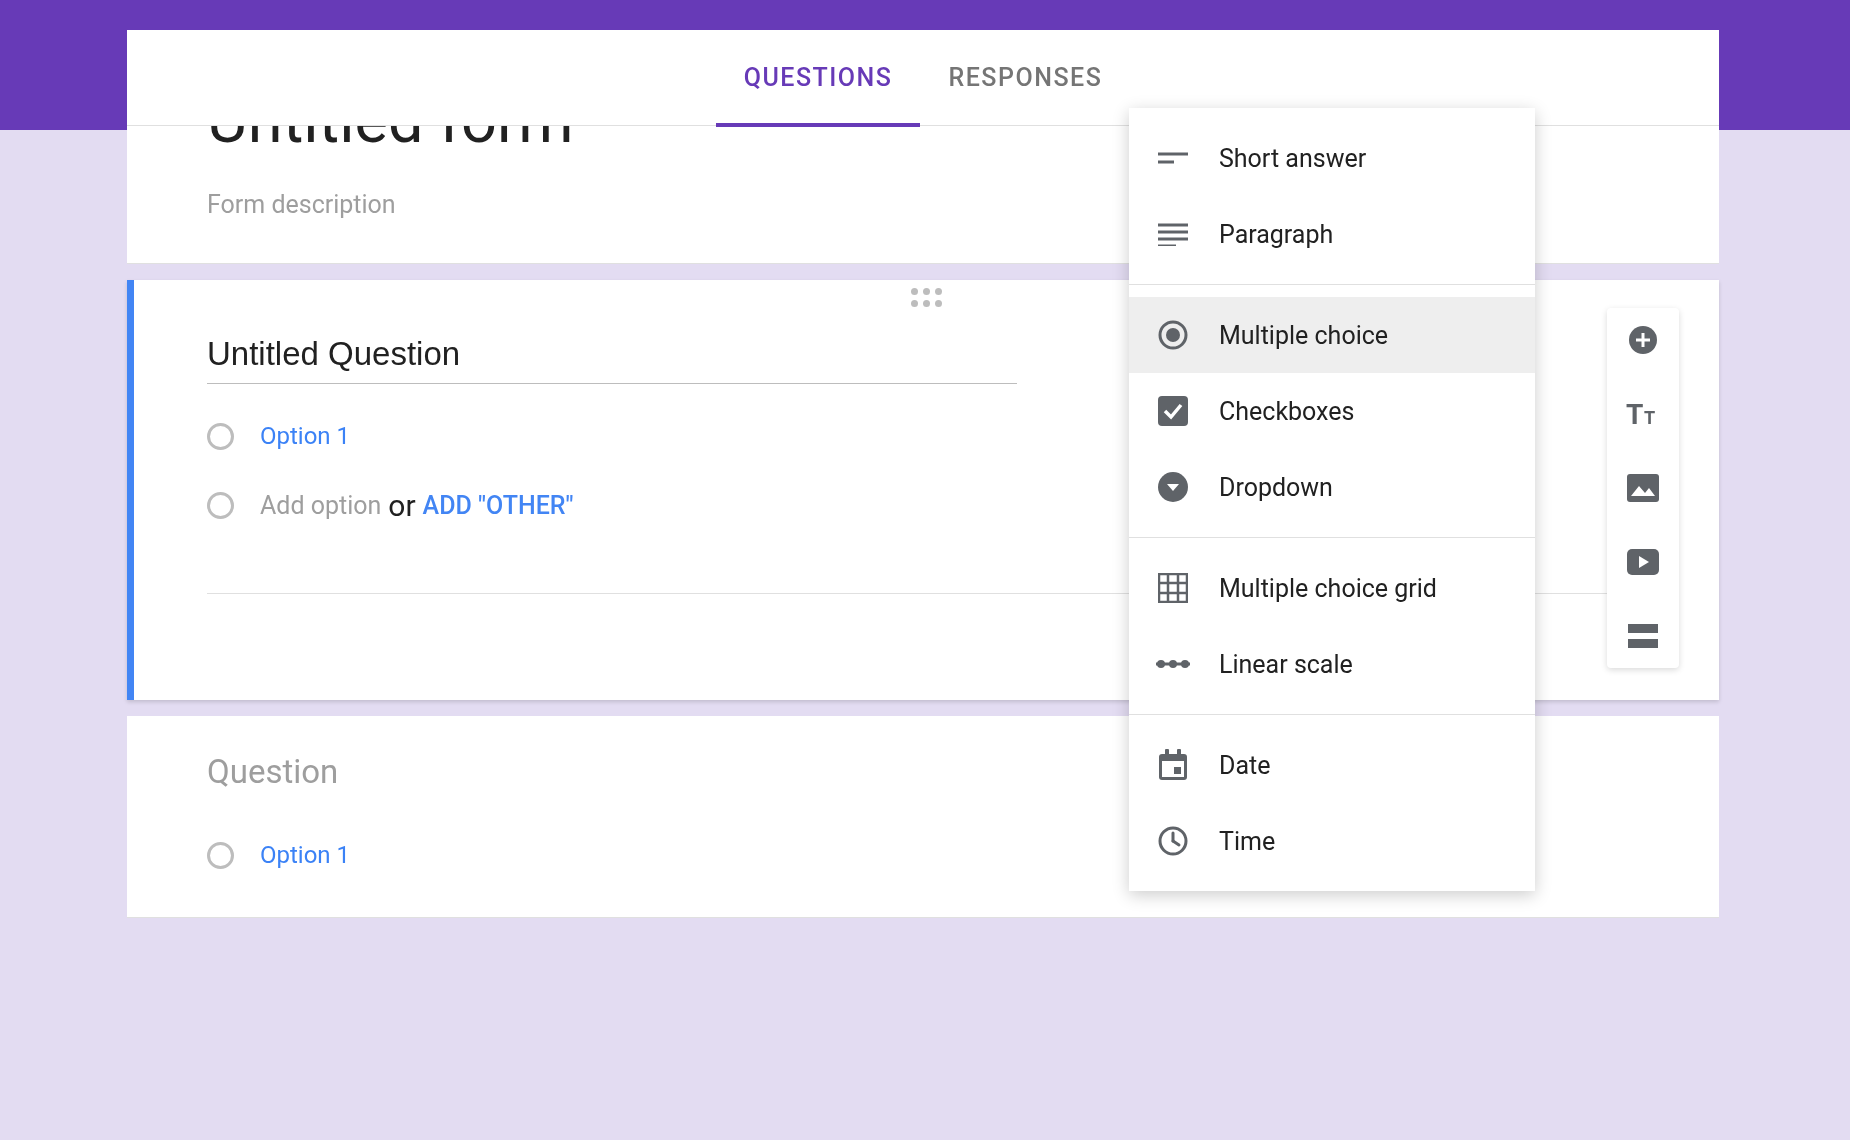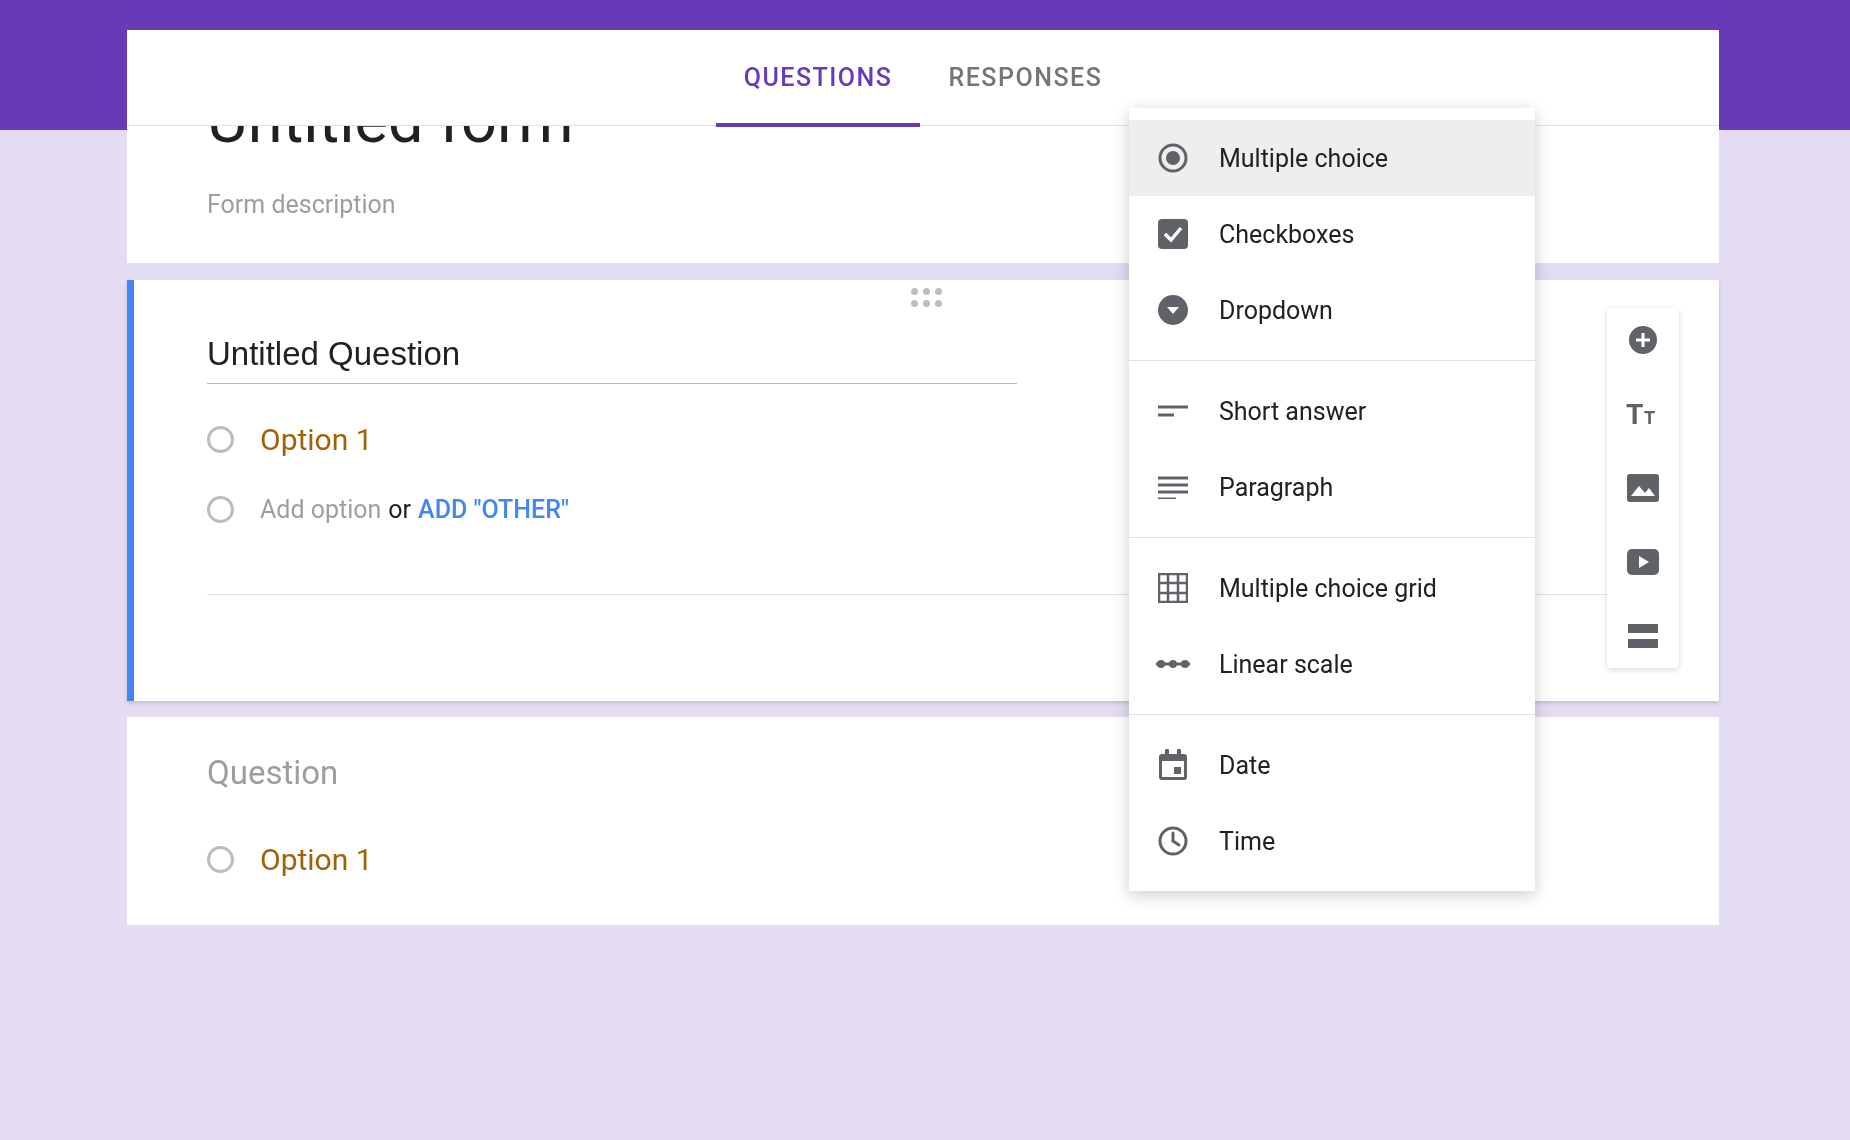--- a/index.html
+++ b/index.html
@@ -121,30 +121,30 @@
     }
     .radio-outline {
       width: 27px;
       height: 27px;
       border: 3px solid #bdbdbd;
       border-radius: 50%;
       flex-shrink: 0;
       margin-right: 26px;
     }
     .option-text {
-      font-size: 30px;
-      color: #a16207;
+      font-size: 24px;
+      color: #3b82f6;
     }
     .add-option-text {
       font-size: 25px;
       color: #9e9e9e;
       text-align: center;
     }
     .or-text {
-      font-size: 25px;
+      font-size: 30px;
       color: #212121;
       margin: 0 7px;
     }
     .add-other {
       font-size: 25px;
       color: #4285f4;
       font-weight: 500;
       cursor: pointer;
     }
     .question-footer {
@@ -286,68 +286,68 @@
     <div class="option-row" style="margin-top:0">
       <div class="radio-outline"></div>
       <span class="option-text">Option 1</span>
     </div>
   </div>
 
 </div>
 
 <div class="dropdown-menu">
   <div class="dropdown-group">
-    <div class="dropdown-item selected">
-      <div class="dropdown-item-icon">
-        <svg width="32" height="32" viewBox="0 0 32 32">
-            <circle cx="16" cy="16" r="13" fill="none" stroke="#5f6368" stroke-width="3"></circle>
-            <circle cx="16" cy="16" r="7" fill="#5f6368"></circle>
-          </svg>
-      </div>
-      <span class="dropdown-item-label">Multiple choice</span>
-    </div>
-    <div class="dropdown-item">
-      <div class="dropdown-item-icon">
-        <svg width="30" height="30" viewBox="0 0 30 30">
-            <rect x="0" y="0" width="30" height="30" rx="4" fill="#5f6368"></rect>
-            <path d="M7 15 L13 21 L23 9" stroke="#fff" stroke-width="3.5" fill="none"></path>
-          </svg>
-      </div>
-      <span class="dropdown-item-label">Checkboxes</span>
-    </div>
-    <div class="dropdown-item">
-      <div class="dropdown-item-icon">
-        <svg width="32" height="32" viewBox="0 0 32 32">
-            <circle cx="16" cy="16" r="15" fill="#5f6368"></circle>
-            <path d="M10 13 L16 20 L22 13 Z" fill="#fff"></path>
-          </svg>
-      </div>
-      <span class="dropdown-item-label">Dropdown</span>
-    </div>
-  </div>
-  <div class="dropdown-group">
     <div class="dropdown-item">
       <div class="dropdown-item-icon">
         <svg width="30" height="14" viewBox="0 0 30 14">
             <line x1="0" y1="3" x2="30" y2="3" stroke="#5f6368" stroke-width="3"></line>
             <line x1="0" y1="11" x2="16" y2="11" stroke="#5f6368" stroke-width="3"></line>
           </svg>
       </div>
       <span class="dropdown-item-label">Short answer</span>
     </div>
     <div class="dropdown-item">
       <div class="dropdown-item-icon">
         <svg width="30" height="24" viewBox="0 0 30 24">
             <line x1="0" y1="3" x2="30" y2="3" stroke="#5f6368" stroke-width="3"></line>
             <line x1="0" y1="10" x2="30" y2="10" stroke="#5f6368" stroke-width="3"></line>
             <line x1="0" y1="17" x2="30" y2="17" stroke="#5f6368" stroke-width="3"></line>
             <line x1="0" y1="24" x2="18" y2="24" stroke="#5f6368" stroke-width="3"></line>
           </svg>
       </div>
       <span class="dropdown-item-label">Paragraph</span>
+    </div>
+  </div>
+  <div class="dropdown-group">
+    <div class="dropdown-item selected">
+      <div class="dropdown-item-icon">
+        <svg width="32" height="32" viewBox="0 0 32 32">
+            <circle cx="16" cy="16" r="13" fill="none" stroke="#5f6368" stroke-width="3"></circle>
+            <circle cx="16" cy="16" r="7" fill="#5f6368"></circle>
+          </svg>
+      </div>
+      <span class="dropdown-item-label">Multiple choice</span>
+    </div>
+    <div class="dropdown-item">
+      <div class="dropdown-item-icon">
+        <svg width="30" height="30" viewBox="0 0 30 30">
+            <rect x="0" y="0" width="30" height="30" rx="4" fill="#5f6368"></rect>
+            <path d="M7 15 L13 21 L23 9" stroke="#fff" stroke-width="3.5" fill="none"></path>
+          </svg>
+      </div>
+      <span class="dropdown-item-label">Checkboxes</span>
+    </div>
+    <div class="dropdown-item">
+      <div class="dropdown-item-icon">
+        <svg width="32" height="32" viewBox="0 0 32 32">
+            <circle cx="16" cy="16" r="15" fill="#5f6368"></circle>
+            <path d="M10 13 L16 20 L22 13 Z" fill="#fff"></path>
+          </svg>
+      </div>
+      <span class="dropdown-item-label">Dropdown</span>
     </div>
   </div>
   <div class="dropdown-group">
     <div class="dropdown-item">
       <div class="dropdown-item-icon">
         <svg width="30" height="30" viewBox="0 0 30 30">
             <rect x="1" y="1" width="28" height="28" fill="none" stroke="#5f6368" stroke-width="2.5"></rect>
             <line x1="10" y1="1" x2="10" y2="29" stroke="#5f6368" stroke-width="2.5"></line>
             <line x1="20" y1="1" x2="20" y2="29" stroke="#5f6368" stroke-width="2.5"></line>
             <line x1="1" y1="10" x2="29" y2="10" stroke="#5f6368" stroke-width="2.5"></line>

